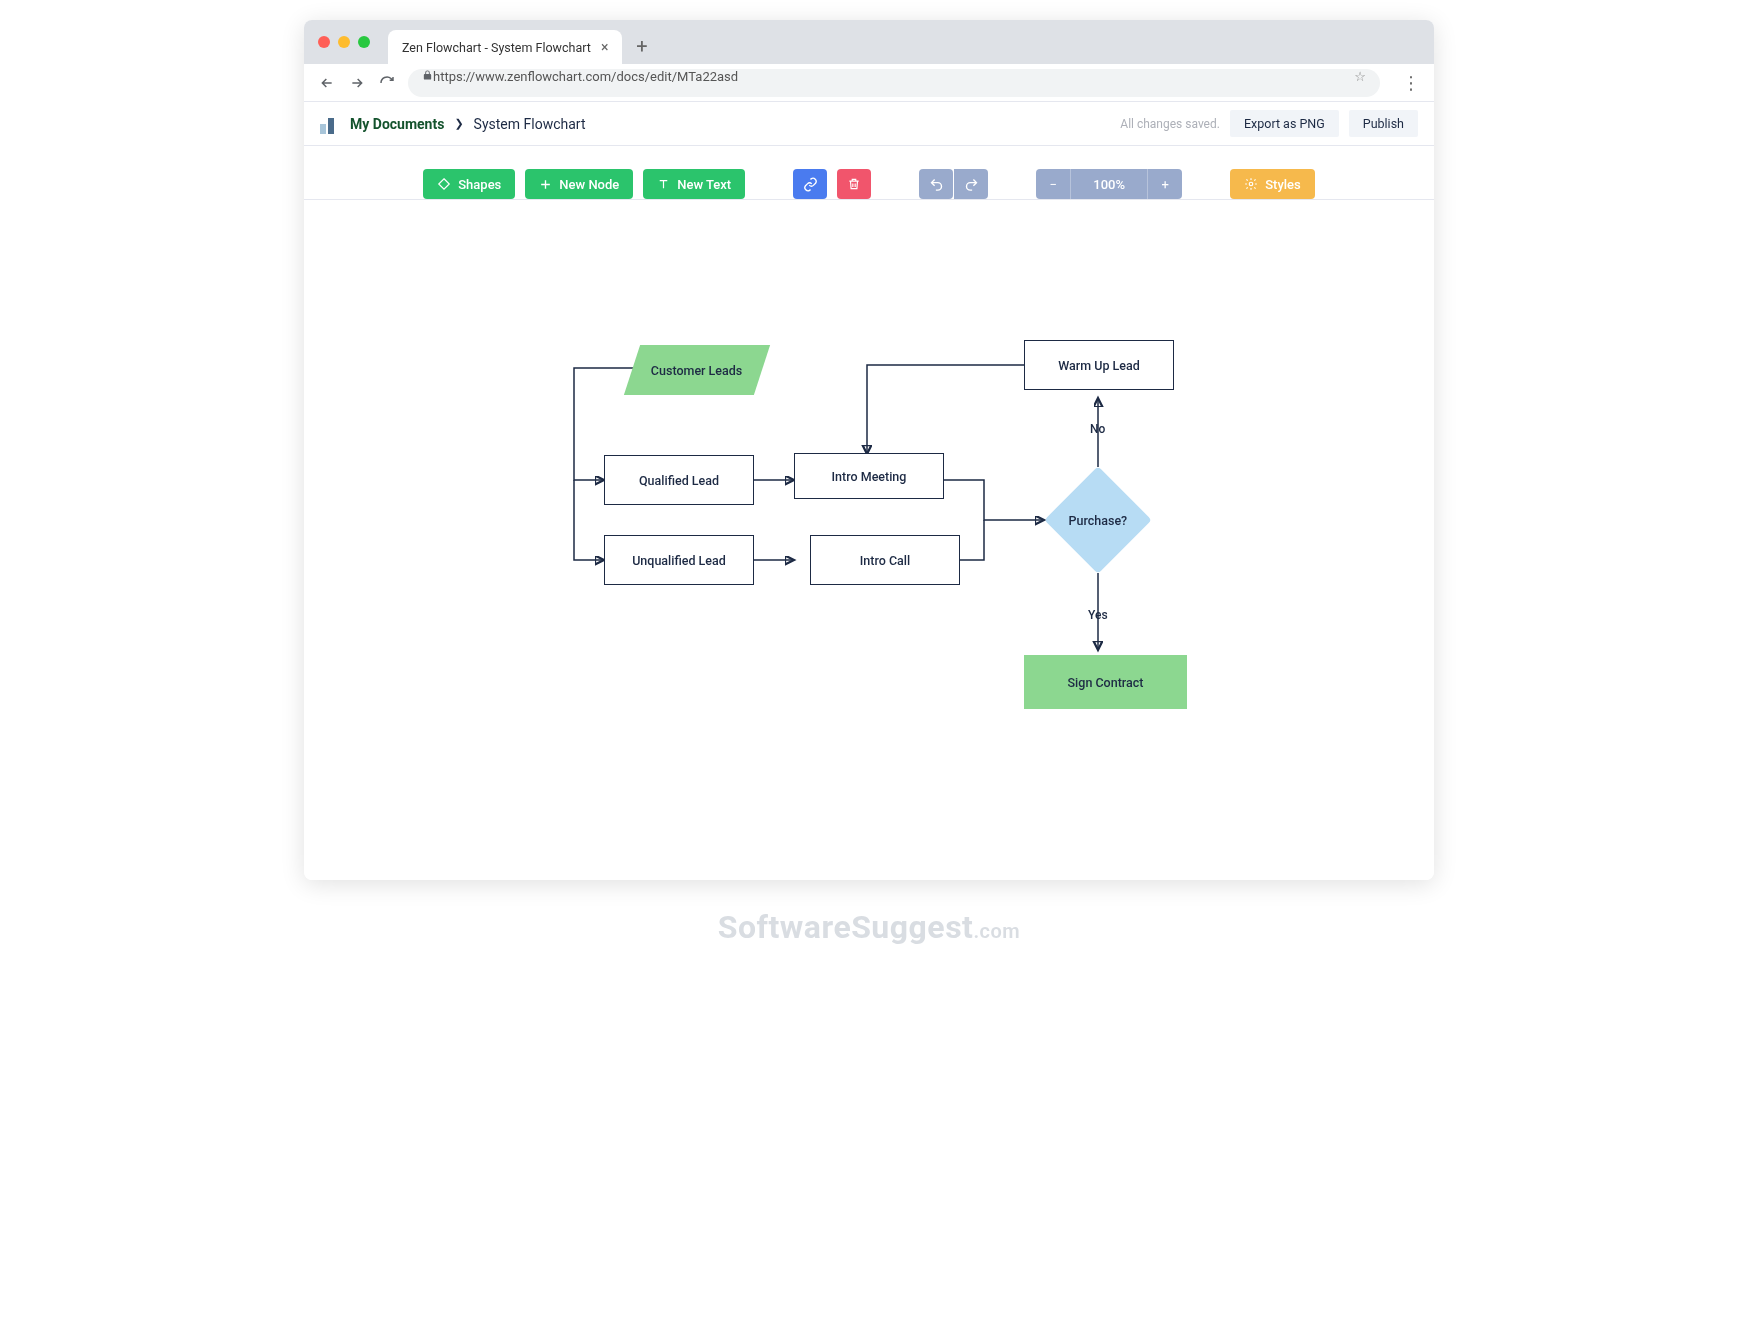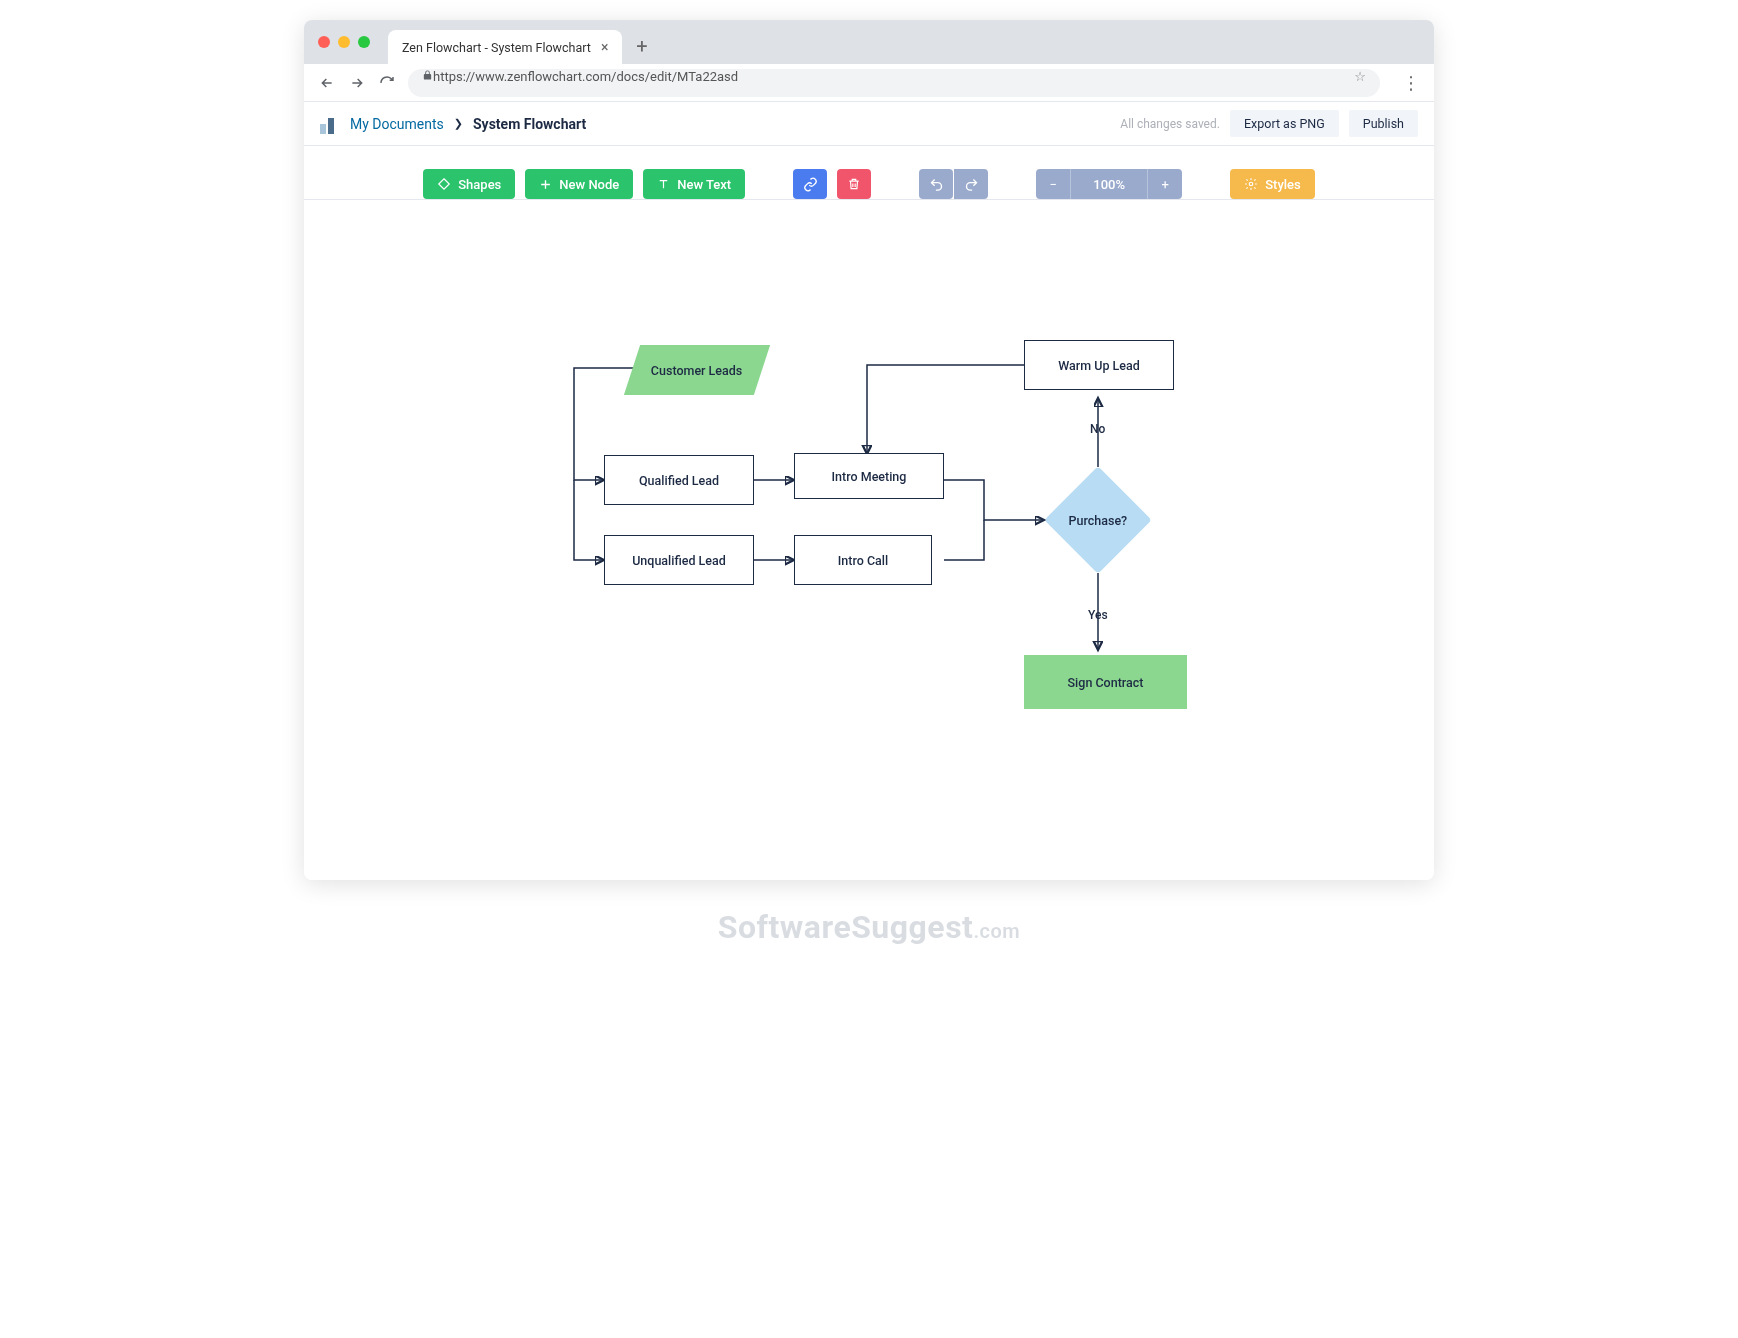--- a/index.html
+++ b/index.html
@@ -14,22 +14,22 @@
 .tab-add{margin-left:14px;color:#666;font-size:20px;margin-top:8px}
 .url-bar{background:#fff;height:38px;display:flex;align-items:center;gap:12px;padding:0 14px;border-bottom:1px solid #e5e7ef}
 .nav-icon{color:#5f6368;width:18px;display:flex;justify-content:center}
 .url-box{flex:1;background:#f1f3f4;border-radius:18px;height:28px;display:flex;align-items:flex-start;padding:0 14px;font-size:13px;color:#555;}
 .lock{font-size:11px}
 .star{color:#888}
 .dots3{font-size:18px;color:#666;margin-left:10px}
 .app-bar{height:44px;background:#fff;display:flex;align-items:center;padding:0 16px;border-bottom:1px solid #e5e7ef}
 .logo{width:20px;height:20px;margin-right:10px;display:flex;align-items:flex-end;gap:2px}
 .logo span{display:inline-block;width:6px;background:#4a6b8a}.logo span:first-child{height:10px;background:#a8c5d9}.logo span:last-child{height:16px}
-.crumb{font-size:14px;color:#0369a1;font-weight:400}
-.crumb2{font-weight:700;color:#1d2a44}
+.crumb{font-size:14px;color:#14532d;font-weight:700}
+.crumb2{font-weight:400;color:#1d2a44}
 .chev{margin:0 10px;color:#1d2a44;font-size:11px}
 .app-right{margin-left:auto;display:flex;align-items:center;gap:10px}
 .saved{font-size:12px;color:#adb0b8}
 .btn-light{background:#f1f4f8;border-radius:2px;padding:6px 14px;font-size:12.5px;color:#1d2a44}
 .toolbar{height:54px;background:#fff;display:flex;align-items:flex-end;justify-content:center;gap:10px;border-bottom:1px solid #e5e7ef}
 .tbtn{border-radius:4px;height:30px;display:flex;align-items:center;gap:7px;padding:0 14px;font-size:13px;color:#fff;font-weight:500}
 .tbtn.icon-only{padding:0;width:34px;justify-content:center}
 .grn{background:#2bc46c}.blu{background:#4a7bef}.rd{background:#f1556c}.gry{background:#99aacc}.ylw{background:#f6b94c}
 .zoom{display:flex;background:#99aacc;border-radius:4px;overflow:hidden;height:30px}
 .zoom div{display:flex;align-items:center;justify-content:center;color:#fff;font-size:13px}
@@ -190,21 +190,21 @@
       </div>
     <div class="node" style="left:300px;top:255px;width:150px;height:50px">
         <span>Qualified Lead</span>
       </div>
     <div class="node" style="left:300px;top:335px;width:150px;height:50px">
         <span>Unqualified Lead</span>
       </div>
     <div class="node" style="left:490px;top:253px;width:150px;height:46px">
         <span>Intro Meeting</span>
       </div>
-    <div class="node" style="left:490px;top:335px;width:138px;height:50px">
+    <div class="node" style="left:506px;top:335px;width:150px;height:50px">
         <span>Intro Call</span>
       </div>
     <div class="node" style="left:720px;top:140px;width:150px;height:50px">
         <span>Warm Up Lead</span>
       </div>
     <div class="node diamond" style="left:756px;top:282px;width:76px;height:76px">
         <span>Purchase?</span>
       </div>
     <div class="node filled" style="left:720px;top:455px;width:163px;height:54px">
         <span>Sign Contract</span>

